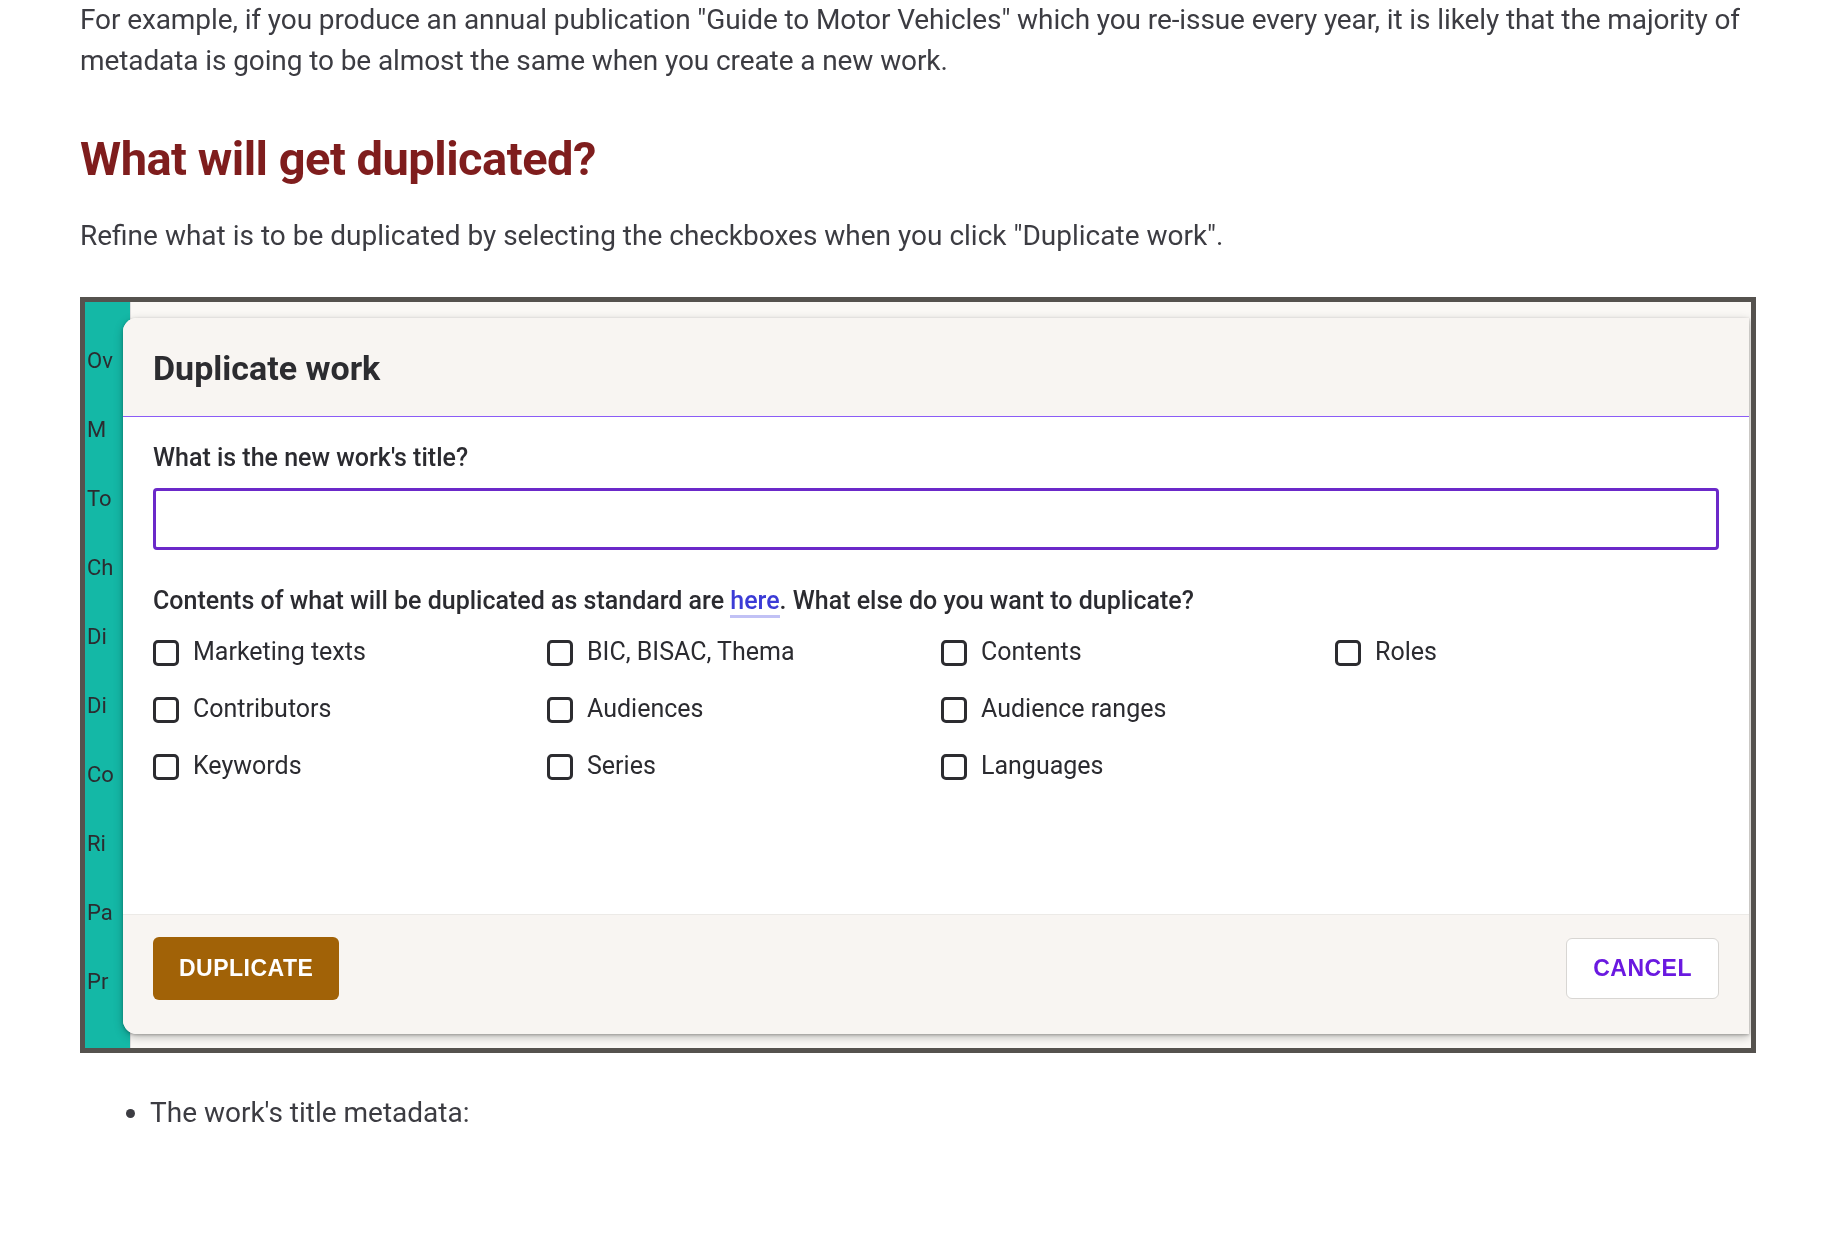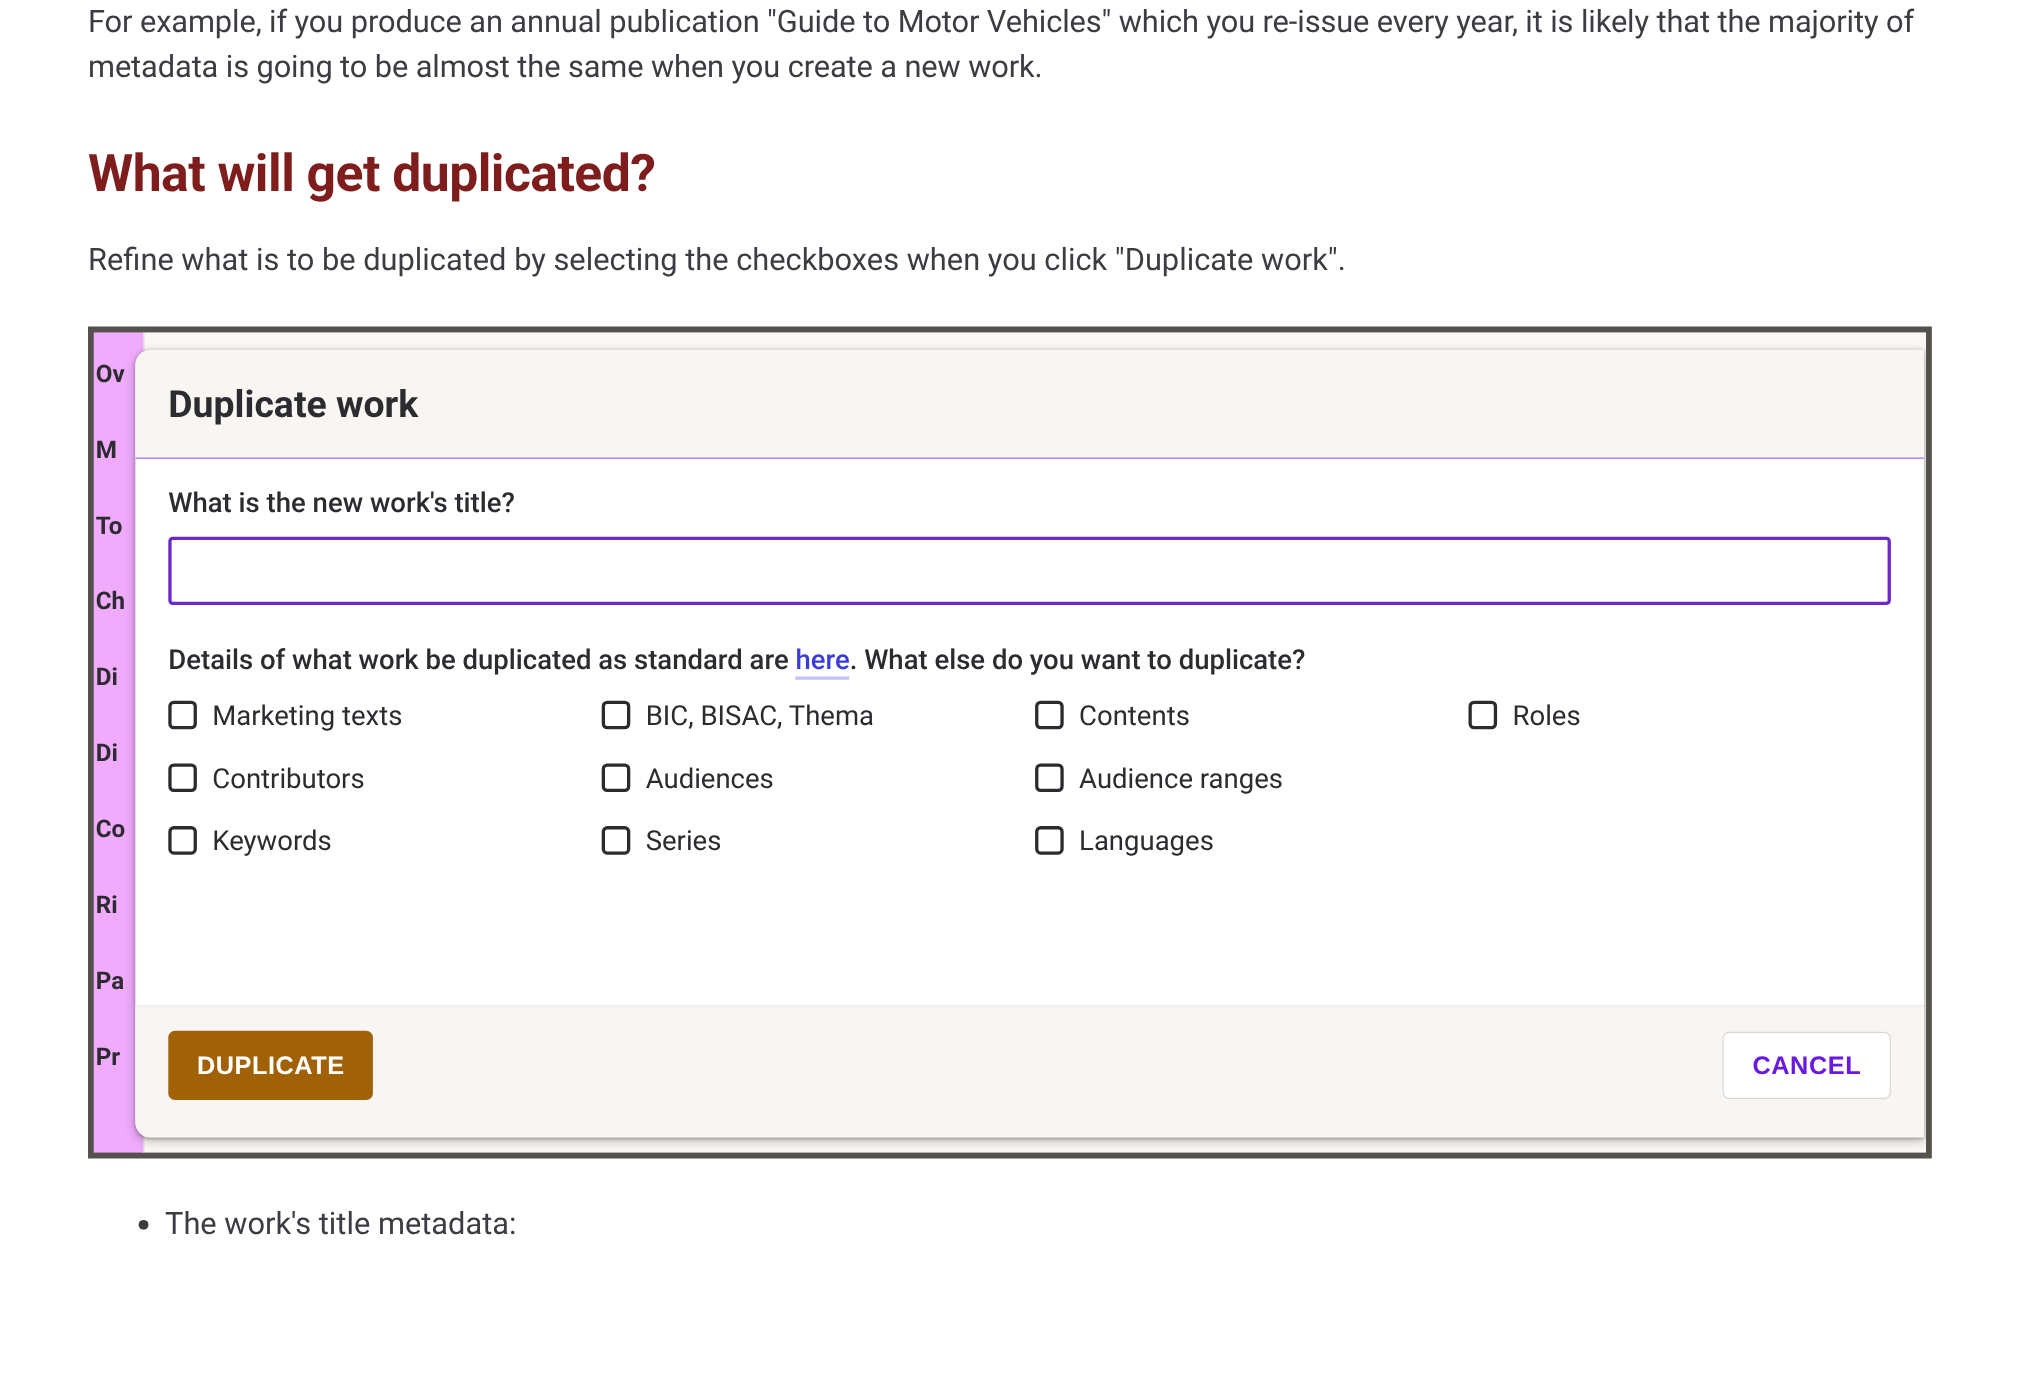--- a/index.html
+++ b/index.html
@@ -40,25 +40,25 @@
     background: #55524e;
     position: relative;
     overflow: hidden;
     height: 756px;
     margin-bottom: 40px;
   }
   .bg-sidebar {
     position: absolute;
     top: 0; bottom: 0; left: 0;
     width: 46px;
-    background: #f0abfc;
+    background: #14b8a6;
     border-right: 1px solid #ddd;
-    padding-top: 4px;
+    padding-top: 24px;
     font-size: 22px;
-    font-weight: 700;
+    font-weight: 400;
     color: #2c2c30;
     overflow: hidden;
     white-space: nowrap;
   }
   .bg-sidebar div { padding: 22px 2px; }
   .bg-topright {
     position: absolute;
     top: 0; right: 0; left: 46px;
     height: 100%;
     background: #faf8f5;
@@ -119,21 +119,21 @@
     border-bottom: 3px solid rgba(76,76,225,.35);
   }
   .options-grid {
     display: grid;
     grid-template-columns: repeat(4, 1fr);
     column-gap: 10px;
     row-gap: 28px;
   }
   .chk-item {
     display: flex;
-    align-items: flex-start;
+    align-items: flex-end;
     gap: 14px;
     font-size: 25px;
     color: #2b2b30;
     cursor: pointer;
   }
   .chk-box {
     width: 26px; height: 26px;
     border: 3px solid #2c2c30;
     border-radius: 5px;
     flex: 0 0 auto;
@@ -212,21 +212,21 @@
 
     <div class="modal">
       <div class="modal-header">
         <div class="modal-title">Duplicate work</div>
       </div>
       <div class="modal-body">
         <div class="field-label">What is the new work's title?</div>
         <input class="title-input" type="text" value="" style="">
 
         <div class="details-line">
-          <span>Details of what work be duplicated as standard are </span><a href="#">here</a><span>. What else do you want to duplicate?</span>
+          <span>Contents of what will be duplicated as standard are </span><a href="#">here</a><span>. What else do you want to duplicate?</span>
         </div>
 
         <div class="options-grid">
           <label class="chk-item">
             <span class="chk-box"></span>
             <span>Marketing texts</span>
           </label>
           <label class="chk-item">
             <span class="chk-box"></span>
             <span>BIC, BISAC, Thema</span>

